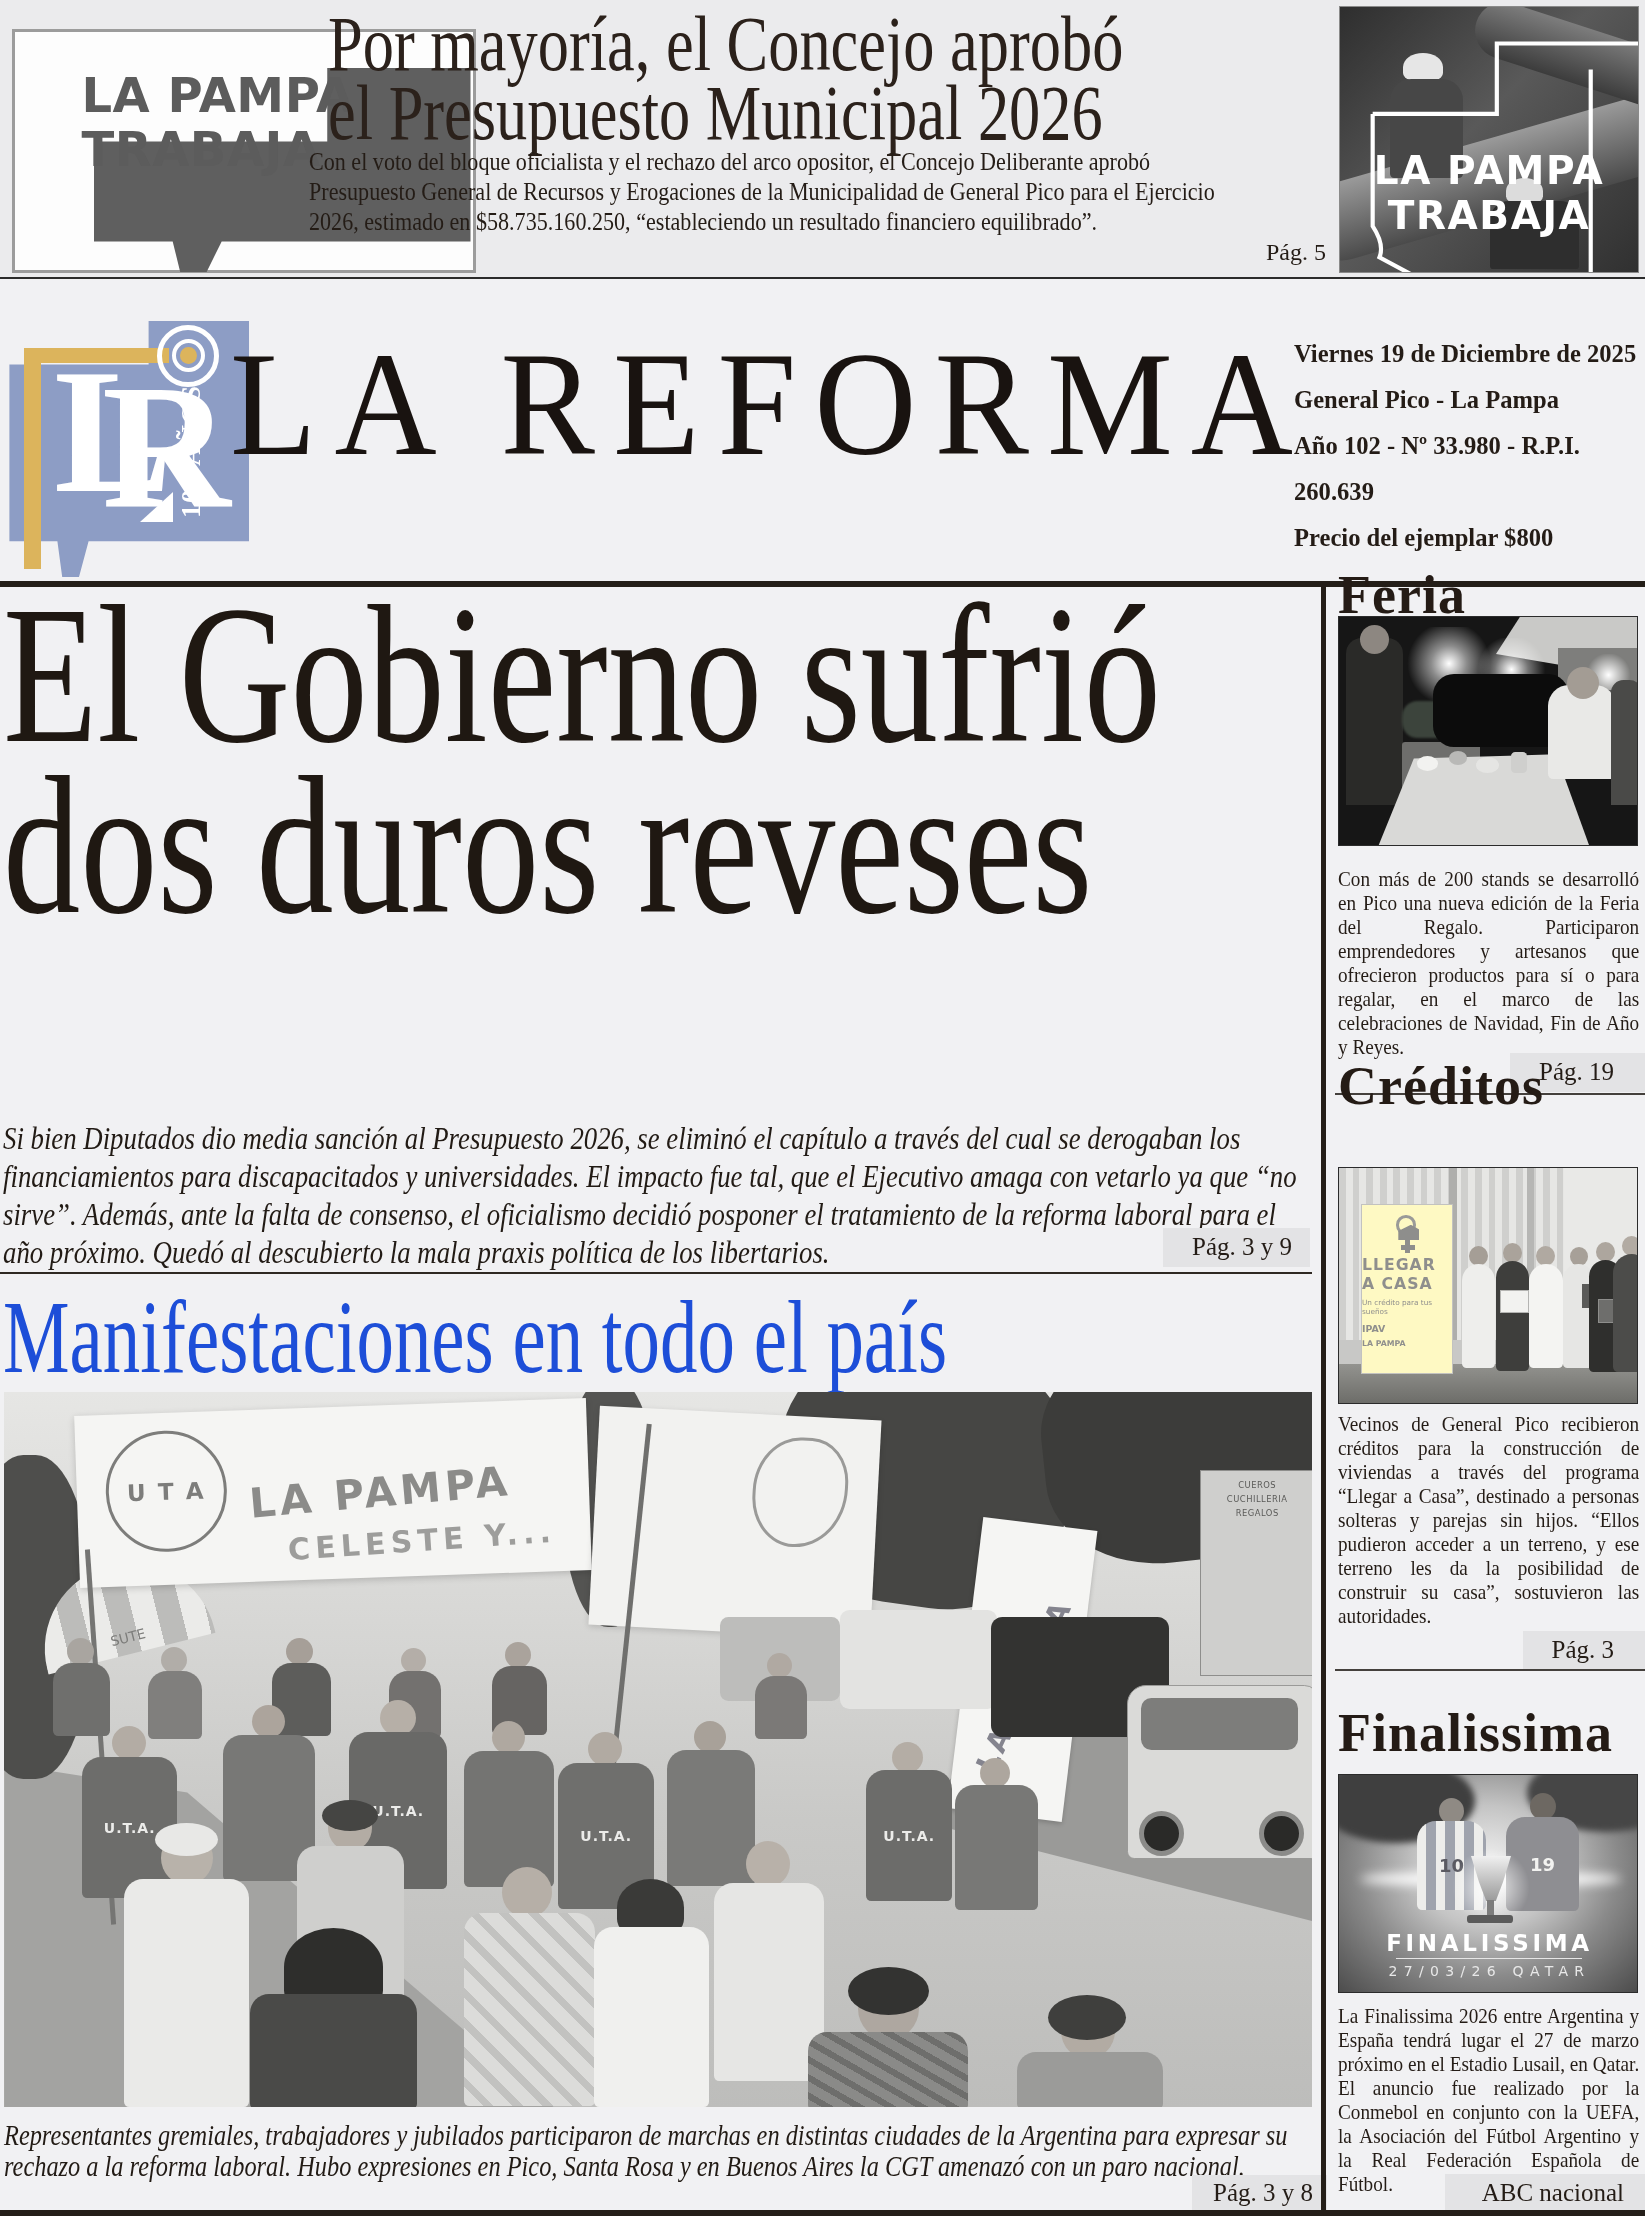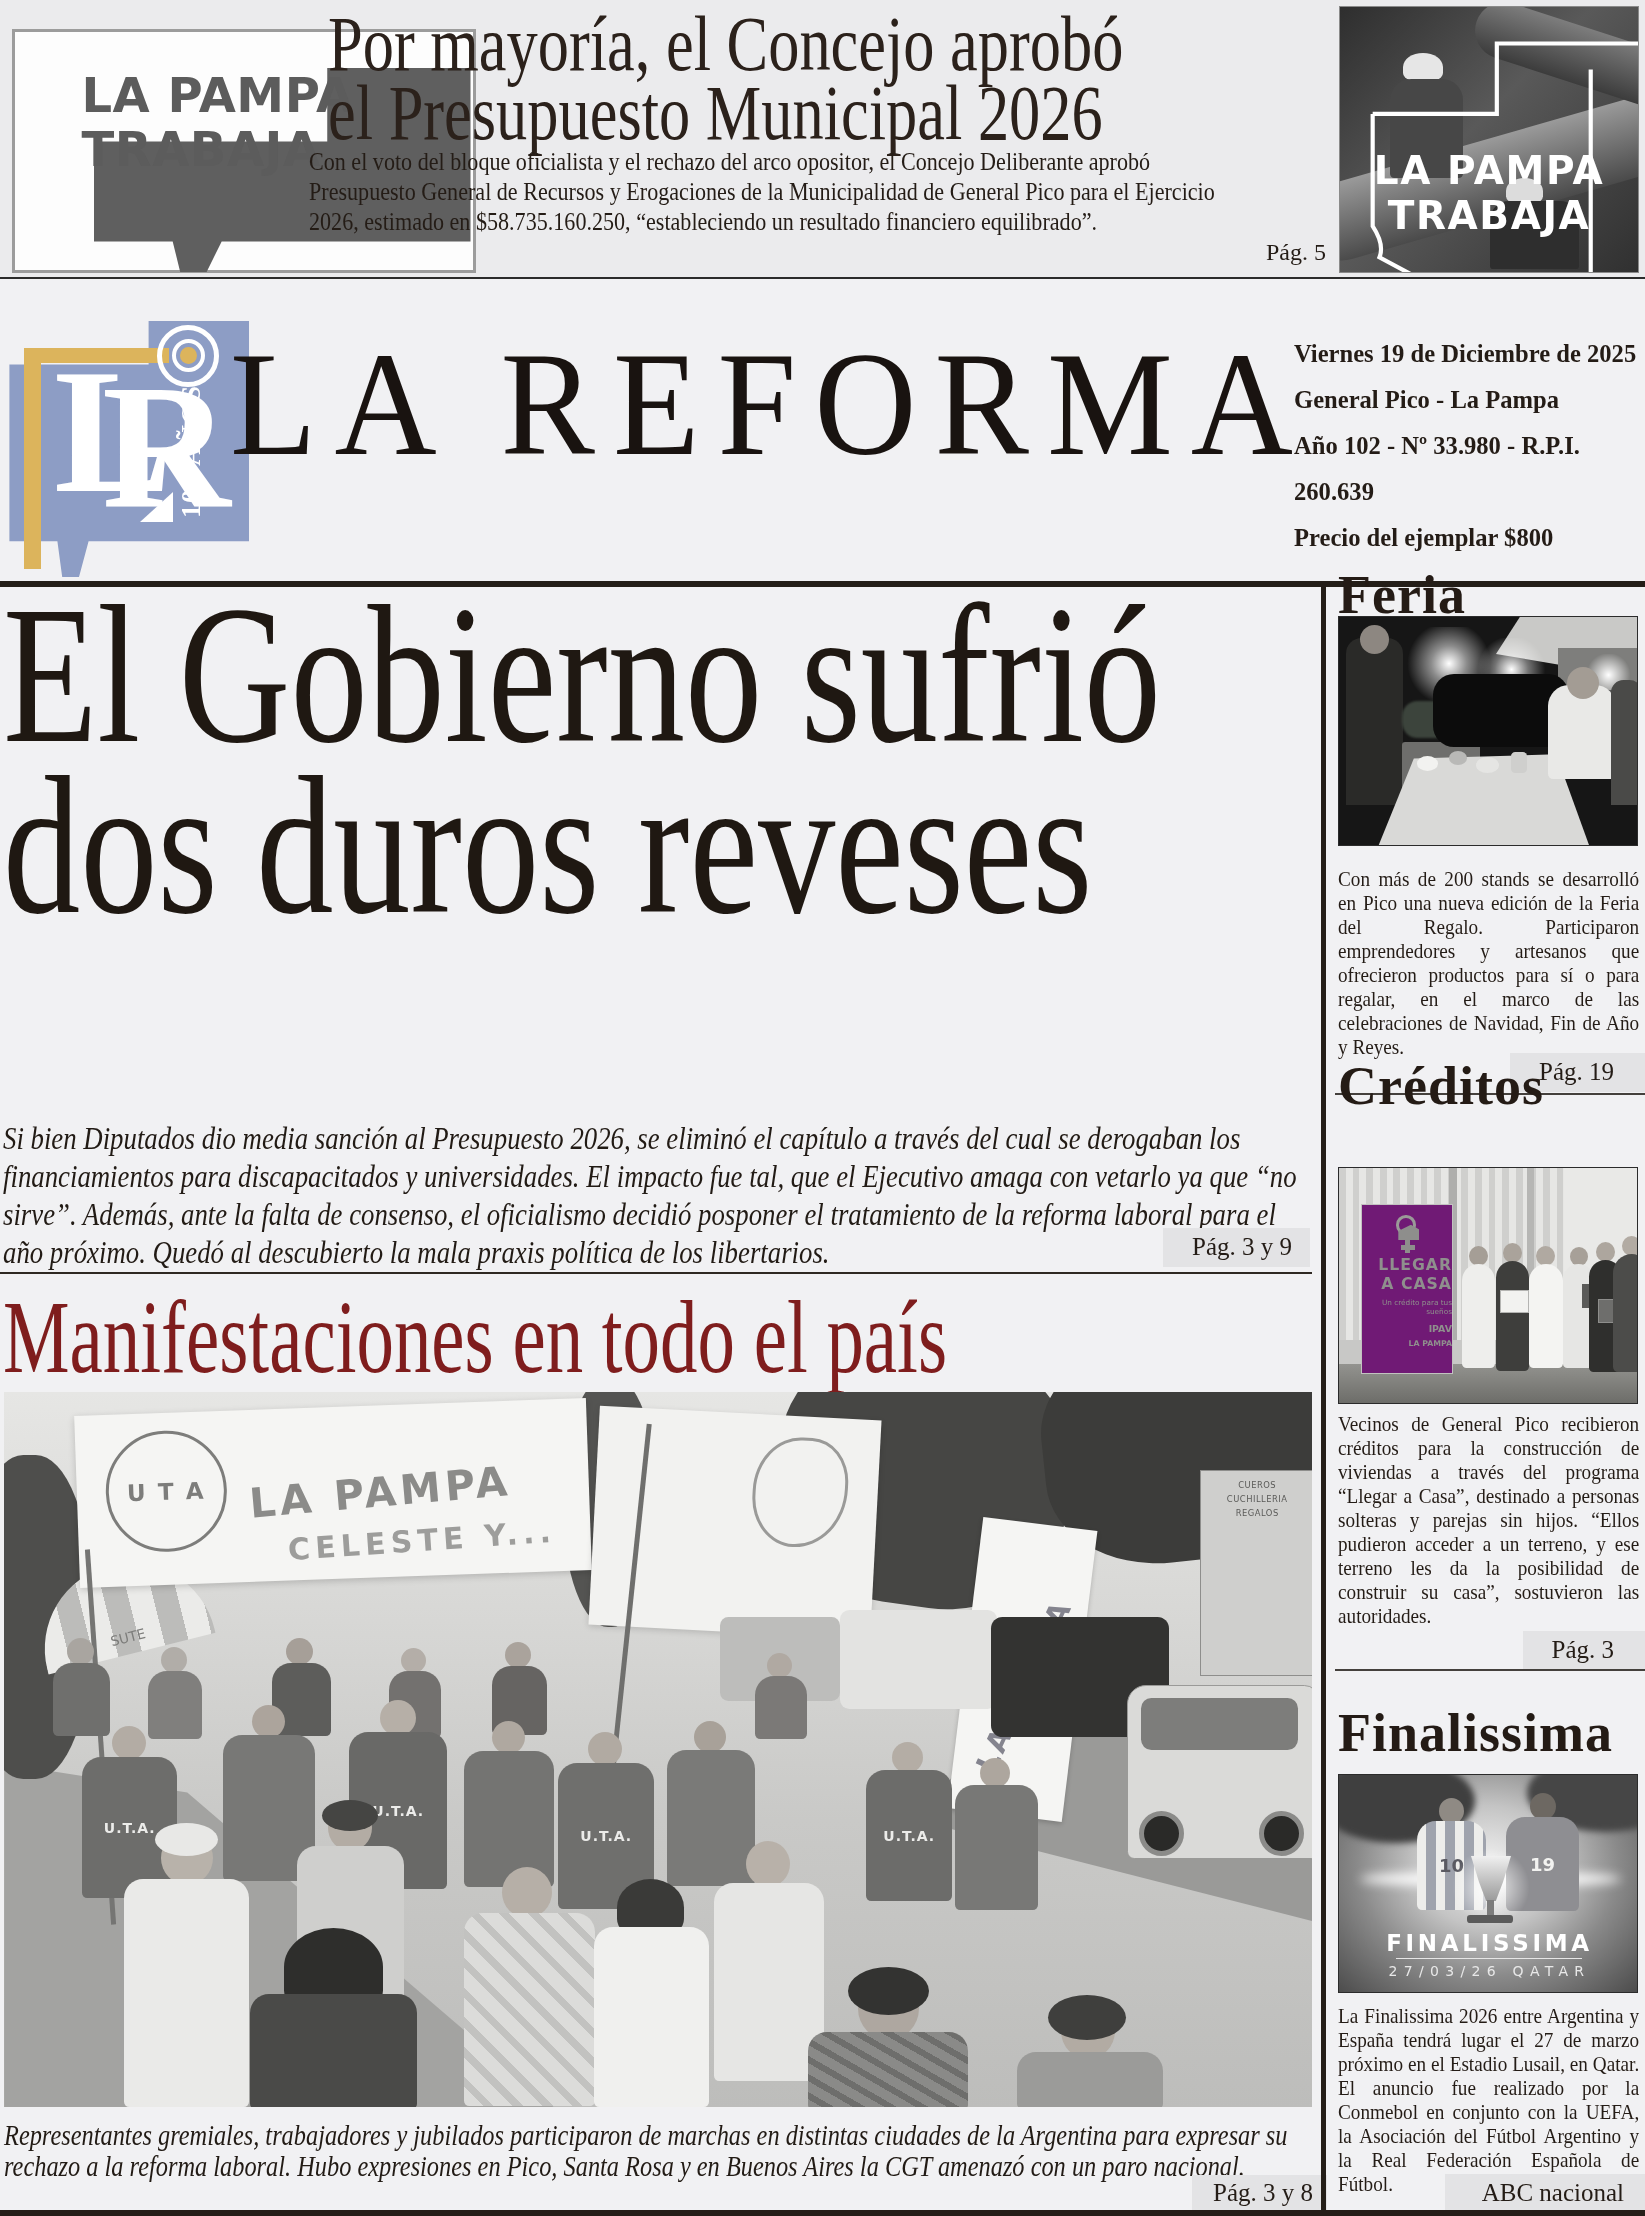--- a/index.html
+++ b/index.html
@@ -103,21 +103,21 @@
 
   <div class="abs" style="left:3.1px;top:1119px;width:1567px;transform:scaleX(0.837);transform-origin:0 0;font-style:italic;font-size:32px;line-height:38px;color:#221b15;">
     <span>Si bien Diputados dio media sanción al Presupuesto 2026, se eliminó el capítulo a través del cual se derogaban los financiamientos para discapacitados y universidades. El impacto fue tal, que el Ejecutivo amaga con vetarlo ya que “no sirve”. Además, ante la falta de consenso, el oficialismo decidió posponer el tratamiento de la reforma laboral para el año próximo. Quedó al descubierto la mala praxis política de los libertarios.</span>
   </div>
   <div class="refbox" style="right:335px;top:1228px;">
     <span>Pág. 3 y 9</span>
   </div>
 
   <div class="rule" style="left:0;top:1272px;width:1312px;height:2.1px;background:#2e2822;"></div>
 
-  <div class="abs" style="left:3.1px;top:1281px;font-size:104px;line-height:111px;color:#7f1d1d;">
+  <div class="abs" style="left:3.1px;top:1281px;font-size:104px;line-height:111px;color:#1d4ed8;">
     <span class="cond" style="transform:scaleX(0.72);">Manifestaciones en todo el país</span>
   </div>
 
   <div class="photo" style="left:4.2px;top:1392px;width:1308px;height:715px;background:linear-gradient(#e6e6e4 0%,#d8d8d6 30%,#c9c9c7 60%,#bdbdbb 100%);">
 
     <div class="abs" style="left:0;top:0;width:1308px;height:715px;background:#a3a3a1;
          clip-path:polygon(0 52%,14% 56%,42% 100%,0 100%);"></div>
     <div class="abs" style="left:0;top:0;width:1308px;height:715px;background:#9a9a98;
          clip-path:polygon(78% 40%,100% 44%,100% 74%,70% 60%);"></div>
 
@@ -312,21 +312,21 @@
 
   <div class="sbtitle" style="left:1338px;top:1055px;">Créditos</div>
   <div class="sbphoto photo" style="top:1167px;height:235px;background:#dededc;">
     <div class="abs" style="left:0;top:0;width:301px;height:172px;background:repeating-linear-gradient(90deg,#cfcfcd 0 6.8px,#e6e6e4 6.8px 13.6px);"></div>
     <div class="abs" style="left:110px;top:0;width:8.4px;height:172px;background:#aeaeac;"></div>
     <div class="abs" style="left:188px;top:0;width:7.3px;height:157px;background:#b6b6b4;"></div>
     <div class="abs" style="left:225px;top:0;width:76px;height:178px;background:#e9e9e7;"></div>
     <div class="abs" style="left:0;top:172px;width:301px;height:31px;background:#c8c8c6;"></div>
     <div class="abs" style="left:0;top:196px;width:301px;height:39px;background:linear-gradient(#93938f,#6d6d69);"></div>
 
-    <div class="abs" style="left:22px;top:36px;width:90px;height:168px;background:#701a75;border:1px solid #c2c2c0;text-align:right;font-family:'DejaVu Sans',sans-serif;color:#8f8f8d;">
+    <div class="abs" style="left:22px;top:36px;width:90px;height:168px;background:#fef9c3;border:1px solid #c2c2c0;text-align:left;font-family:'DejaVu Sans',sans-serif;color:#8f8f8d;">
       <div class="abs" style="left:29px;top:10.4px;width:31px;height:31px;">
         <div class="abs" style="left:5.2px;top:0;width:13.6px;height:13.6px;border:3.1px solid #9a9a98;border-radius:50%;"></div>
         <div class="abs" style="left:7.3px;top:9.4px;width:21px;height:15.7px;background:#8e8e8c;clip-path:polygon(0 40%,60% 0,100% 30%,100% 100%,0 100%);"></div>
         <div class="abs" style="left:13.6px;top:24px;width:5.2px;height:13.6px;background:#8e8e8c;"></div>
         <div class="abs" style="left:10.4px;top:30px;width:13.6px;height:4.2px;background:#8e8e8c;"></div>
       </div>
       <div style="margin-top:50px;font-weight:bold;font-size:15.7px;letter-spacing:1px;">LLEGAR</div>
       <div style="font-weight:bold;font-size:15.7px;letter-spacing:1px;">A CASA</div>
       <div style="margin-top:5.2px;font-size:7.3px;">Un crédito para tus sueños</div>
       <div style="margin-top:7.3px;font-weight:bold;font-size:9.4px;">IPAV</div>

